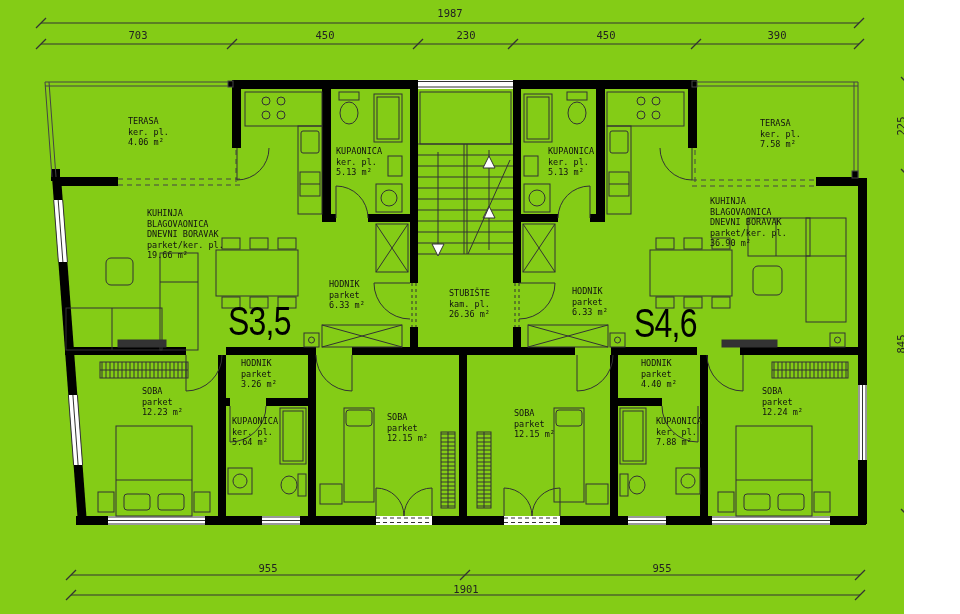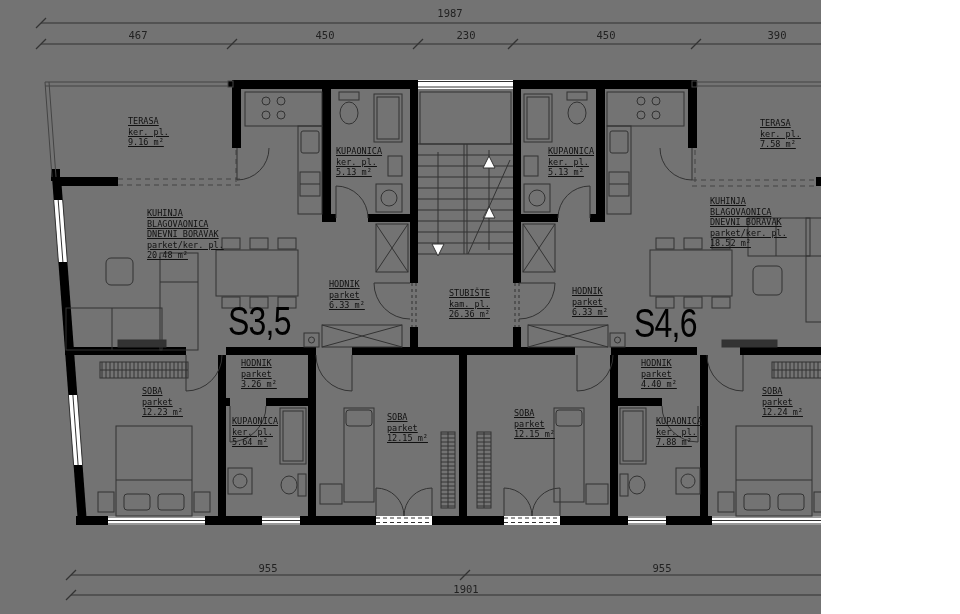--- a/index.html
+++ b/index.html
@@ -1,21 +1,21 @@
 <!DOCTYPE html>
 <html><head>
 <meta charset="utf-8">
 <style>
   html,body{margin:0;padding:0;background:#fff;}
-  .stage{position:relative;width:821px;height:614px;background:#737373;overflow:hidden;
+  .stage{position:relative;width:904px;height:614px;background:#84cc16;overflow:hidden;
          font-family:"DejaVu Sans Mono",monospace;}
   .stage svg{position:absolute;left:0;top:0;}
   .lbl{position:absolute;font:8.5px/10.5px "DejaVu Sans Mono",monospace;color:#111;
        white-space:nowrap;z-index:2;}
-  .lbl span{display:block;text-decoration:underline;}
+  .lbl span{display:block;}
   .apt{position:absolute;font:400 40px/38px "Liberation Sans",sans-serif;color:#000;
        letter-spacing:-1px;transform:scaleX(0.8);transform-origin:0 0;z-index:2;white-space:nowrap;}
   .dim{position:absolute;font:10.5px/12px "DejaVu Sans Mono",monospace;color:#222;
        width:44px;text-align:center;z-index:2;}
   .dim.v{transform:rotate(-90deg);}
 </style>
 </head>
 <body>
 
 <div class="stage">
@@ -344,58 +344,58 @@
     <line x1="66" y1="580" x2="76" y2="570" stroke-width="1.3"></line>
     <line x1="460" y1="580" x2="470" y2="570" stroke-width="1.3"></line>
     <line x1="855" y1="580" x2="865" y2="570" stroke-width="1.3"></line>
     <line x1="71" y1="595" x2="860" y2="595"></line>
     <line x1="66" y1="600" x2="76" y2="590" stroke-width="1.3"></line>
     <line x1="855" y1="600" x2="865" y2="590" stroke-width="1.3"></line>
   </g>
 </svg>
 
 <div class="dim" style="left:428px;top:7px">1987</div>
-<div class="dim" style="left:116px;top:29px">467</div>
+<div class="dim" style="left:116px;top:29px">703</div>
 <div class="dim" style="left:303px;top:29px">450</div>
 <div class="dim" style="left:444px;top:29px">230</div>
 <div class="dim" style="left:584px;top:29px">450</div>
 <div class="dim" style="left:755px;top:29px">390</div>
 <div class="dim v" style="left:879px;top:120px">225</div>
 <div class="dim v" style="left:879px;top:338px">845</div>
 <div class="dim v" style="left:901px;top:292px">1070</div>
 <div class="dim" style="left:246px;top:562px">955</div>
 <div class="dim" style="left:640px;top:562px">955</div>
 <div class="dim" style="left:444px;top:583px">1901</div>
 
 <div class="apt" style="left:228px;top:302px">S3,5</div>
 <div class="apt" style="left:634px;top:304px">S4,6</div>
 
 <div class="lbl" style="left:128px;top:116px">
   <span>TERASA</span>
   <span>ker. pl.</span>
-  <span>9.16 m²</span>
+  <span>4.06 m²</span>
 </div>
 <div class="lbl" style="left:760px;top:118px">
   <span>TERASA</span>
   <span>ker. pl.</span>
   <span>7.58 m²</span>
 </div>
 <div class="lbl" style="left:147px;top:208px">
   <span>KUHINJA</span>
   <span>BLAGOVAONICA</span>
   <span>DNEVNI BORAVAK</span>
   <span>parket/ker. pl.</span>
-  <span>20.48 m²</span>
+  <span>19.66 m²</span>
 </div>
 <div class="lbl" style="left:710px;top:196px">
   <span>KUHINJA</span>
   <span>BLAGOVAONICA</span>
   <span>DNEVNI BORAVAK</span>
   <span>parket/ker. pl.</span>
-  <span>18.52 m²</span>
+  <span>36.90 m²</span>
 </div>
 <div class="lbl" style="left:336px;top:146px">
   <span>KUPAONICA</span>
   <span>ker. pl.</span>
   <span>5.13 m²</span>
 </div>
 <div class="lbl" style="left:548px;top:146px">
   <span>KUPAONICA</span>
   <span>ker. pl.</span>
   <span>5.13 m²</span>

